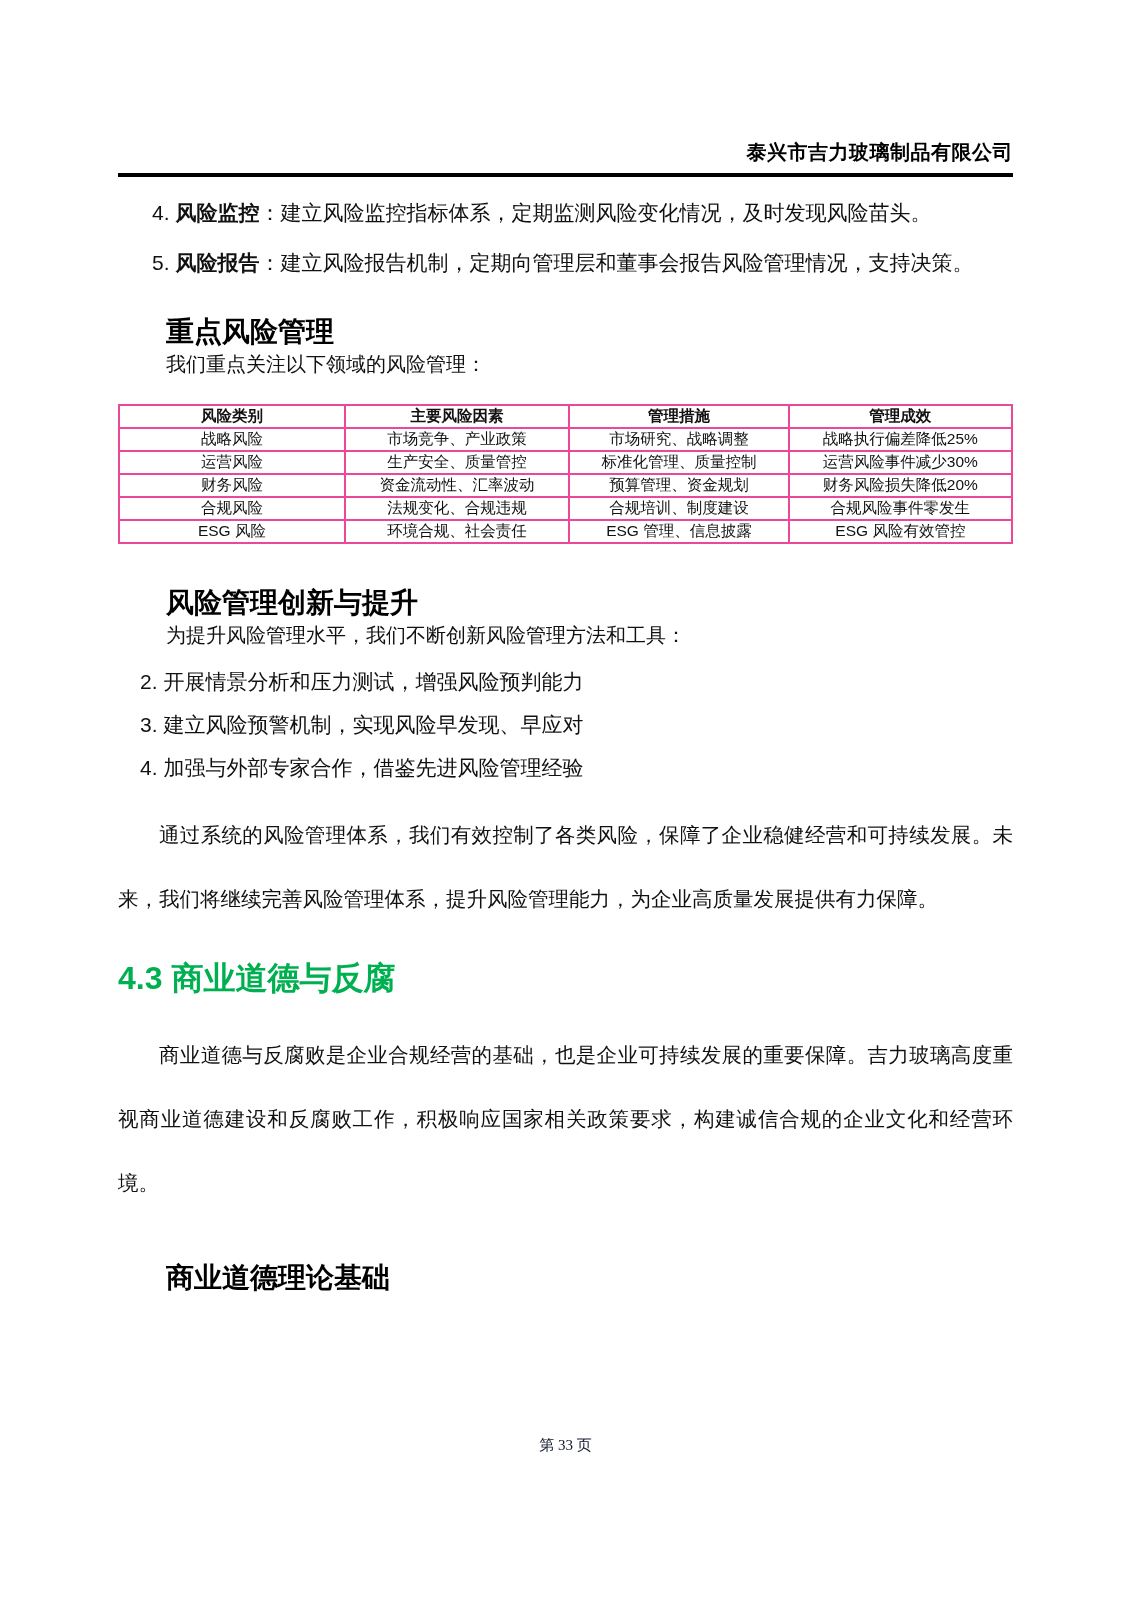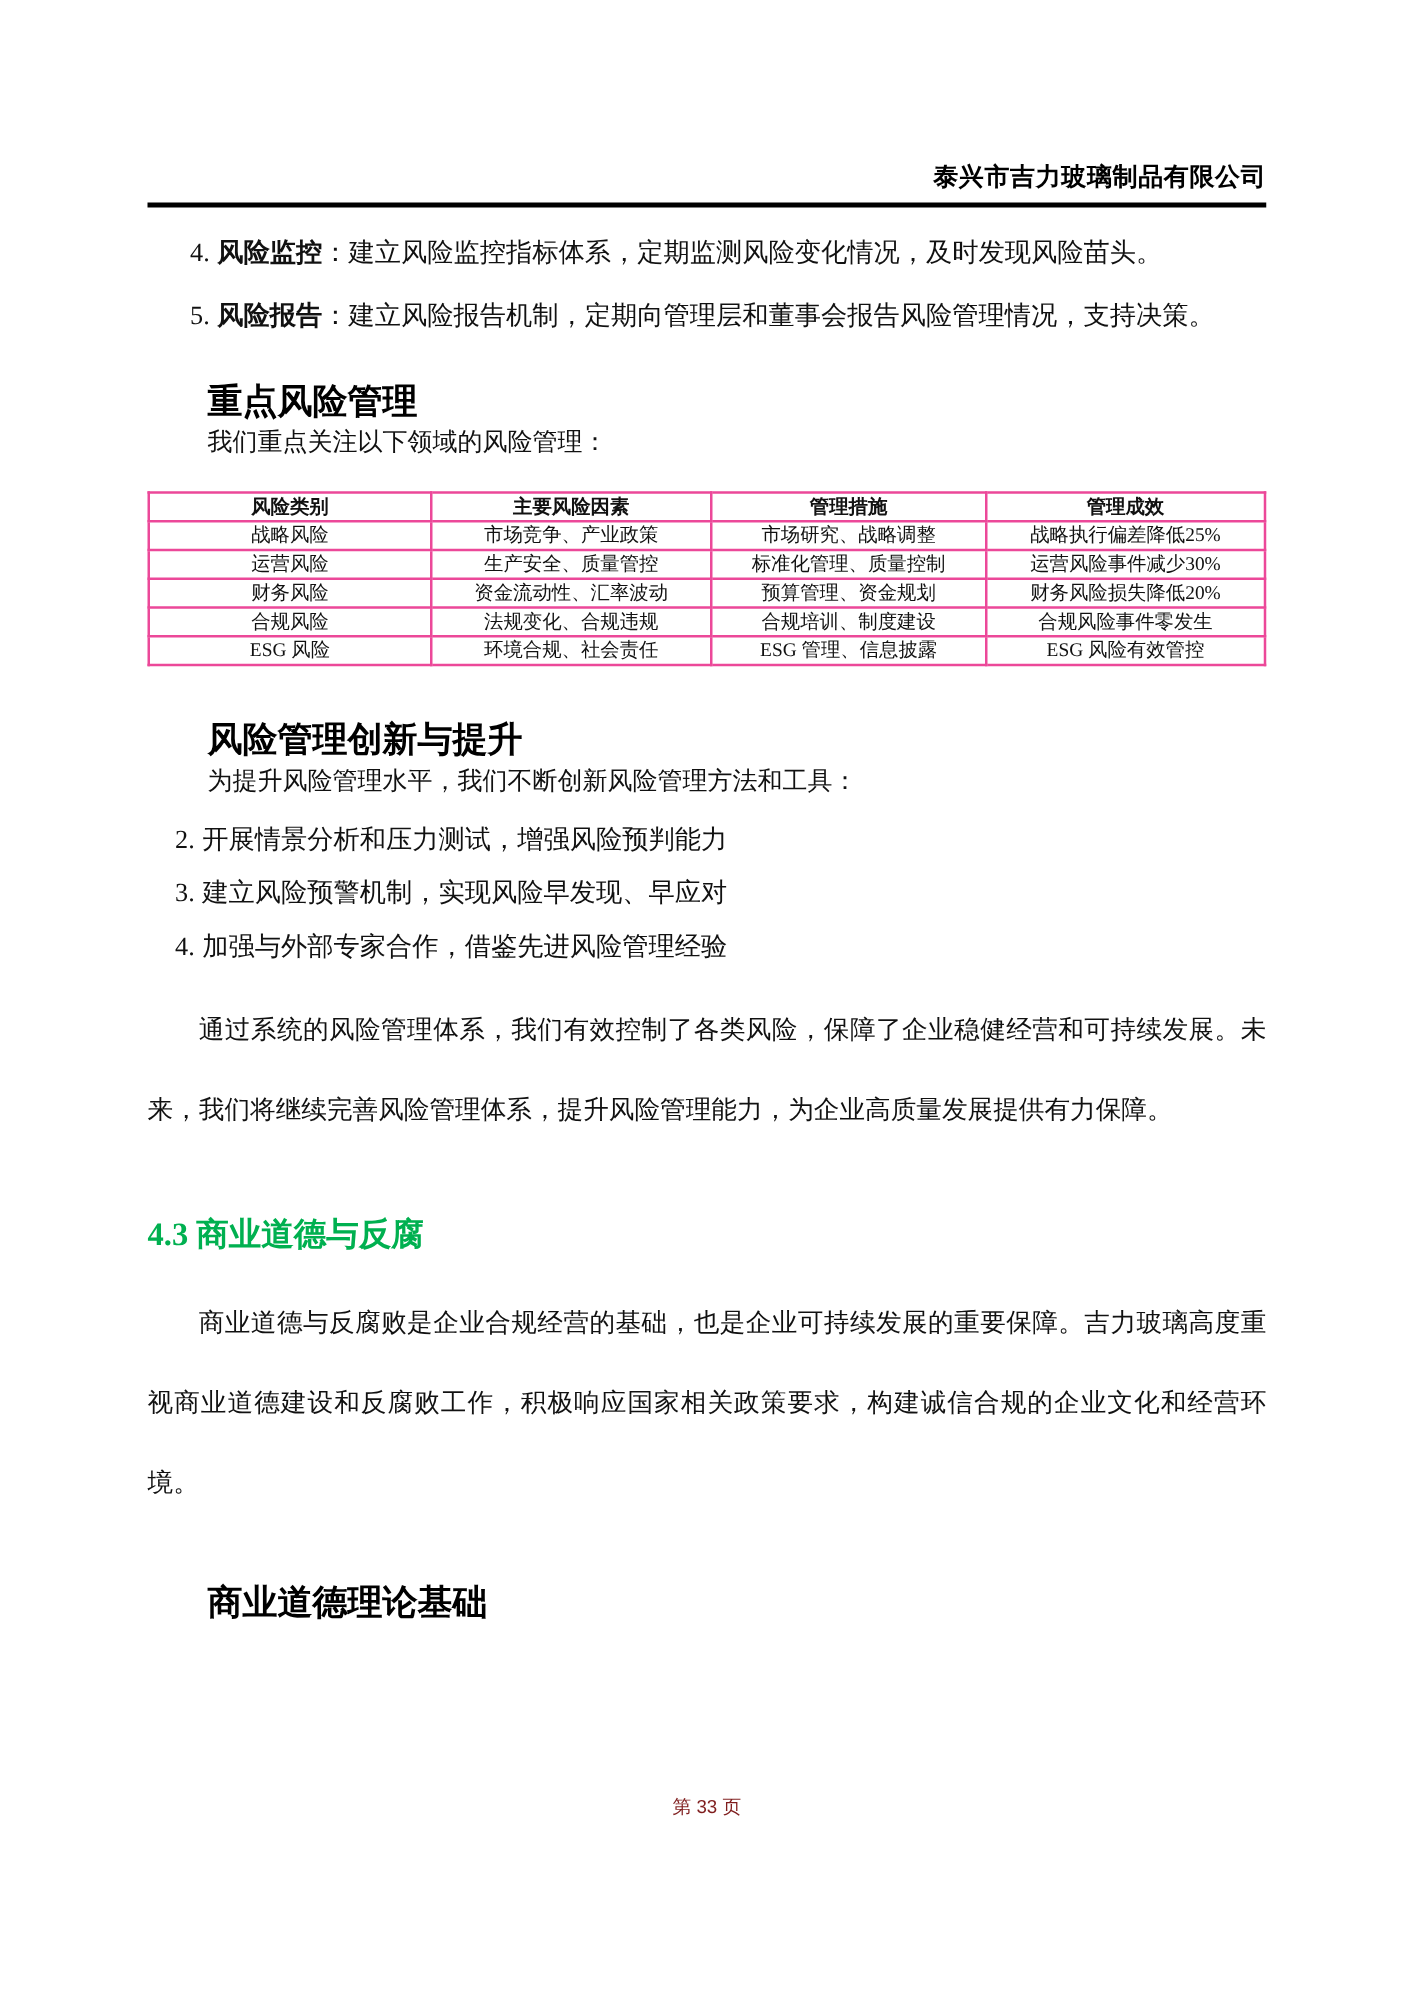--- a/index.html
+++ b/index.html
@@ -4,21 +4,21 @@
 <style>
   html,body{margin:0;padding:0;background:#ffffff;}
   .page{
     position:relative;
     width:1131px;height:1600px;
     background:#ffffff;
     font-family:"Liberation Sans","DejaVu Sans",sans-serif;
     color:#1a1a1a;
     overflow:hidden;
   }
-  .content{position:absolute;left:118px;width:895px;top:0;font-family:Liberation Serif, serif;}
+  .content{position:absolute;left:118px;width:895px;top:11px;}
   
   .doc-header{padding-top:128px;}
   .company-name{
     text-align:right;
     font-weight:700;
     font-size:20px;
     letter-spacing:0.5px;
     color:#000;
   }
   .header-rule{height:4px;background:#000;margin-top:7px;}
@@ -79,32 +79,32 @@
   .body-para{
     margin-top:22px;
     font-size:20.5px;
     line-height:64px;
     text-align:justify;
     text-indent:2em;
     color:#111;
   }
   
   .chapter-heading{
-    margin-top:50px;
-    font-size:26px;
+    margin-top:26px;
+    font-size:32px;
     font-weight:800;
   }
   
   .page-footer{
     position:absolute;
     left:0;right:0;top:1436px;
     text-align:center;
-    font-family:Liberation Sans, sans-serif;
+    font-family:Liberation Serif, serif;
     font-size:15px;
-    color:#7f1d1d;
+    color:#0f172a;
   }
 </style>
 </head>
 <body>
 
 <div class="page">
   <div class="content">
 
     <div class="doc-header">
       <div class="company-name">泰兴市吉力玻璃制品有限公司</div>

